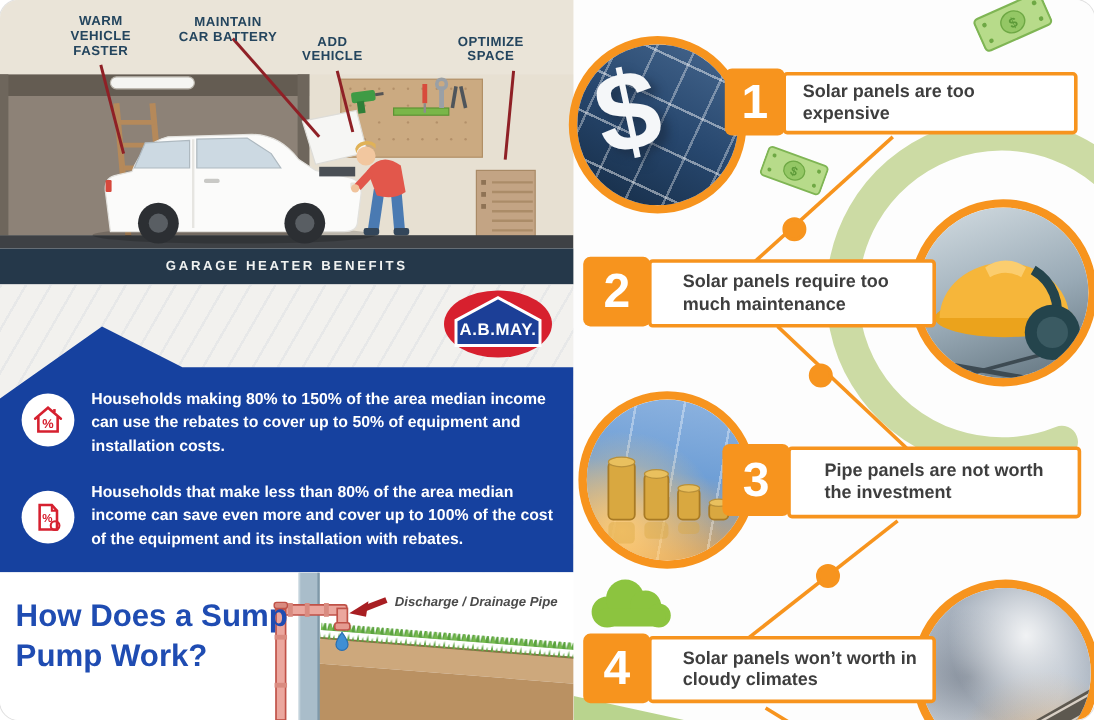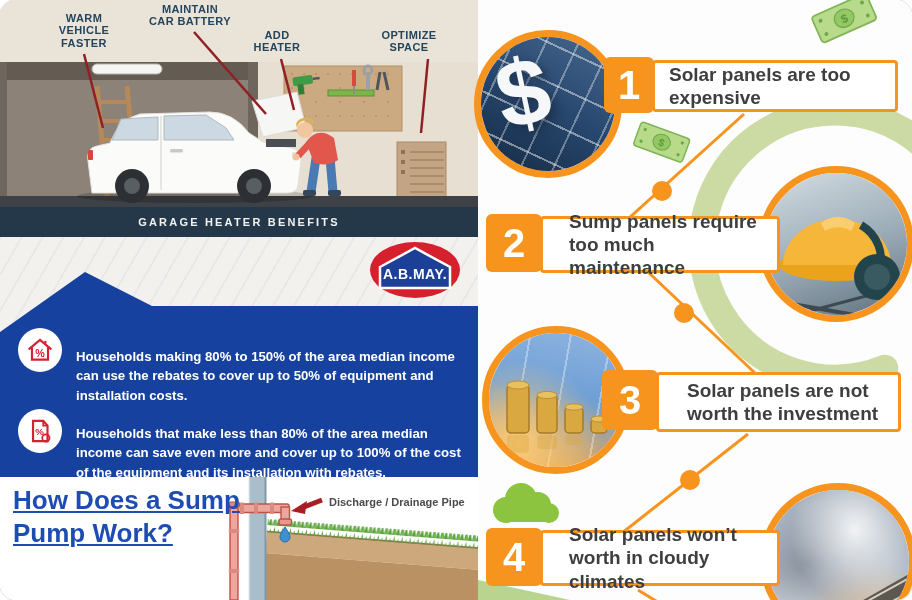--- a/index.html
+++ b/index.html
@@ -12,38 +12,38 @@
   .garage{position:absolute;left:0;top:0;width:478px;height:237px;background:#eae4d8;}
   .callout{position:absolute;transform:translateX(-50%);text-align:center;white-space:pre-line;
            font-size:11px;font-weight:700;color:#24455e;letter-spacing:.4px;line-height:1.12;}
   .title-band{position:absolute;left:0;top:207px;width:478px;height:30px;background:#25384a;
               display:flex;align-items:center;justify-content:center;}
   .title-band span{color:#f0f2f1;font-size:11px;font-weight:700;letter-spacing:2.2px;}
 
   .rebate{position:absolute;left:0;top:237px;width:478px;height:240px;background:#f2f1ee;
           background-image:repeating-linear-gradient(120deg,rgba(203,209,218,.28) 0 2px,transparent 2px 18px);}
   .rebate-item-text{position:absolute;left:76px;width:392px;color:#fff;font-size:13.2px;
-          font-weight:600;line-height:1.47;margin-top:24px;}
+          font-weight:600;line-height:1.47;}
   .icon-circle{position:absolute;left:18px;width:44px;height:44px;border-radius:50%;background:#fff;
           display:flex;align-items:center;justify-content:center;}
 
   .sump{position:absolute;left:0;top:477px;width:478px;height:123px;background:#ffffff;}
-  .sump-heading{position:absolute;left:13px;top:7px;width:232px;color:#1f4cb2;
-          font-size:26px;font-weight:800;line-height:1.25;text-decoration:underline;}
-  .pipe-label{position:absolute;left:329px;top:19px;font-size:11px;font-weight:700;color:#4b4b4b;}
+  .sump-heading{position:absolute;left:13px;top:20px;width:232px;color:#1f4cb2;
+          font-size:26px;font-weight:800;line-height:1.25;}
+  .pipe-label{position:absolute;left:329px;top:19px;font-size:11px;font-weight:700;color:#4b4b4b;font-style:italic;}
 
   
   .right-half{position:absolute;left:478px;top:0;width:434px;height:600px;background:#fdfdfd;}
   .photo-circle{position:absolute;border:7px solid #f7941e;border-radius:50%;overflow:hidden;
           background:#fff;box-sizing:border-box;z-index:3;}
   .num-sq{position:absolute;background:#f7941e;border-radius:6px;color:#fff;font-weight:700;
           font-size:40px;display:flex;align-items:center;justify-content:center;z-index:5;}
   .myth-box{position:absolute;background:#fff;border:3px solid #f7941e;border-radius:4px;
           display:flex;align-items:center;box-sizing:border-box;z-index:4;
-          color:#3e3e3e;font-size:19px;font-weight:700;line-height:1.22;}
+          color:#3e3e3e;font-size:15px;font-weight:700;line-height:1.22;}
   .bill{position:absolute;z-index:2;}
   .photo-solar{position:absolute;inset:0;
       background:
         repeating-linear-gradient(25deg,rgba(255,255,255,.45) 0 2px,transparent 2px 36px),
         repeating-linear-gradient(115deg,rgba(255,255,255,.35) 0 2px,transparent 2px 30px),
         linear-gradient(210deg,#47688f 0%,#27476e 50%,#152b44 100%);}
   .dollar{position:absolute;left:16px;top:2px;font-size:94px;font-weight:700;color:#f5f7f9;
       transform:rotate(-12deg);text-shadow:5px 6px 8px rgba(25,40,60,.55);}
   .photo-coins{position:absolute;inset:0;
       background:
@@ -189,24 +189,24 @@
           <line x1="84" y1="54" x2="103" y2="128"></line>
           <line x1="194" y1="32" x2="266" y2="114"></line>
           <line x1="281" y1="59" x2="294" y2="110"></line>
           <line x1="428" y1="59" x2="421" y2="133"></line>
         </g>
       </svg>
 
       <div class="callout" style="left:84px;top:12px">WARM
 VEHICLE
 FASTER</div>
-      <div class="callout" style="left:190px;top:3px">MAINTAIN
+      <div class="callout" style="left:190px;top:13px">MAINTAIN
 CAR BATTERY</div>
       <div class="callout" style="left:277px;top:29px">ADD
-HEATER</div>
+VEHICLE</div>
       <div class="callout" style="left:409px;top:29px">OPTIMIZE
 SPACE</div>
 
       <div class="title-band">
         <span>GARAGE HEATER BENEFITS</span>
       </div>
     </div>
 
     <div class="rebate">
       <svg class="abs" style="left:0;top:0" width="478" height="240" viewBox="0 0 478 240">
@@ -390,26 +390,26 @@
       </svg>
     </div>
 
     <div class="num-sq" style="left:126px;top:57px;width:50px;height:56px">1</div>
     <div class="myth-box" style="left:174px;top:60px;width:246px;height:52px;justify-content:center;padding:0 8px 0 14px">
       <span>Solar panels are too expensive</span>
     </div>
 
     <div class="num-sq" style="left:8px;top:214px;width:56px;height:58px">2</div>
     <div class="myth-box" style="left:62px;top:216px;width:240px;height:57px;padding-left:26px;padding-right:8px">
-      <span>Sump panels require too much maintenance</span>
+      <span>Solar panels require too much maintenance</span>
     </div>
 
     <div class="num-sq" style="left:124px;top:370px;width:56px;height:60px">3</div>
     <div class="myth-box" style="left:178px;top:372px;width:245px;height:60px;padding-left:28px;padding-right:8px">
-      <span>Solar panels are not worth the investment</span>
+      <span>Pipe panels are not worth the investment</span>
     </div>
 
     <div class="num-sq" style="left:8px;top:528px;width:56px;height:58px">4</div>
     <div class="myth-box" style="left:62px;top:530px;width:240px;height:56px;padding-left:26px;padding-right:8px">
       <span>Solar panels won’t worth in cloudy climates</span>
     </div>
 
   </div>
 </div>
 

